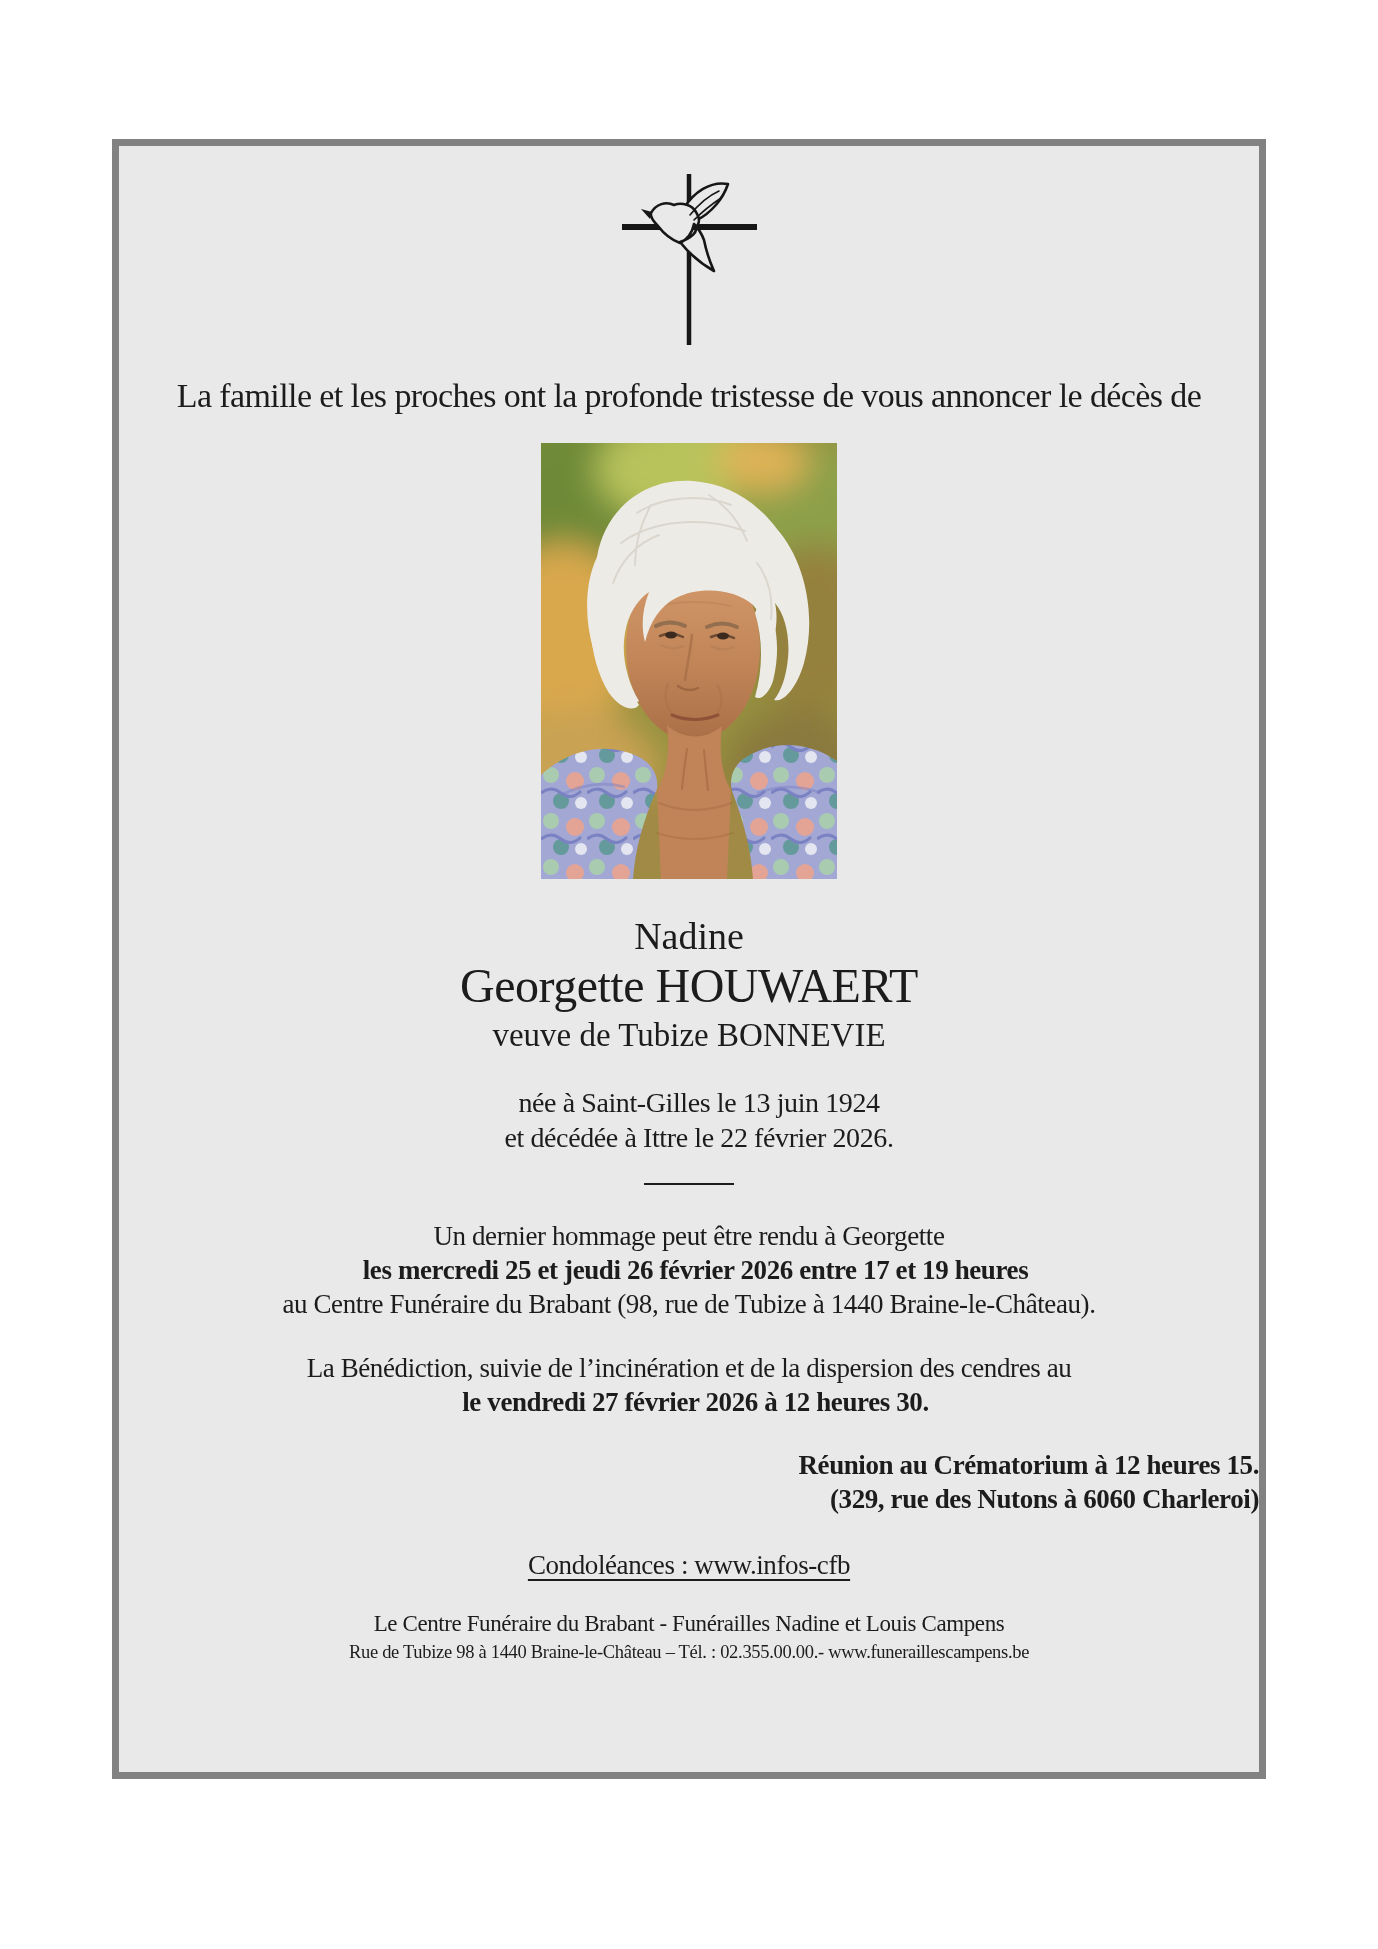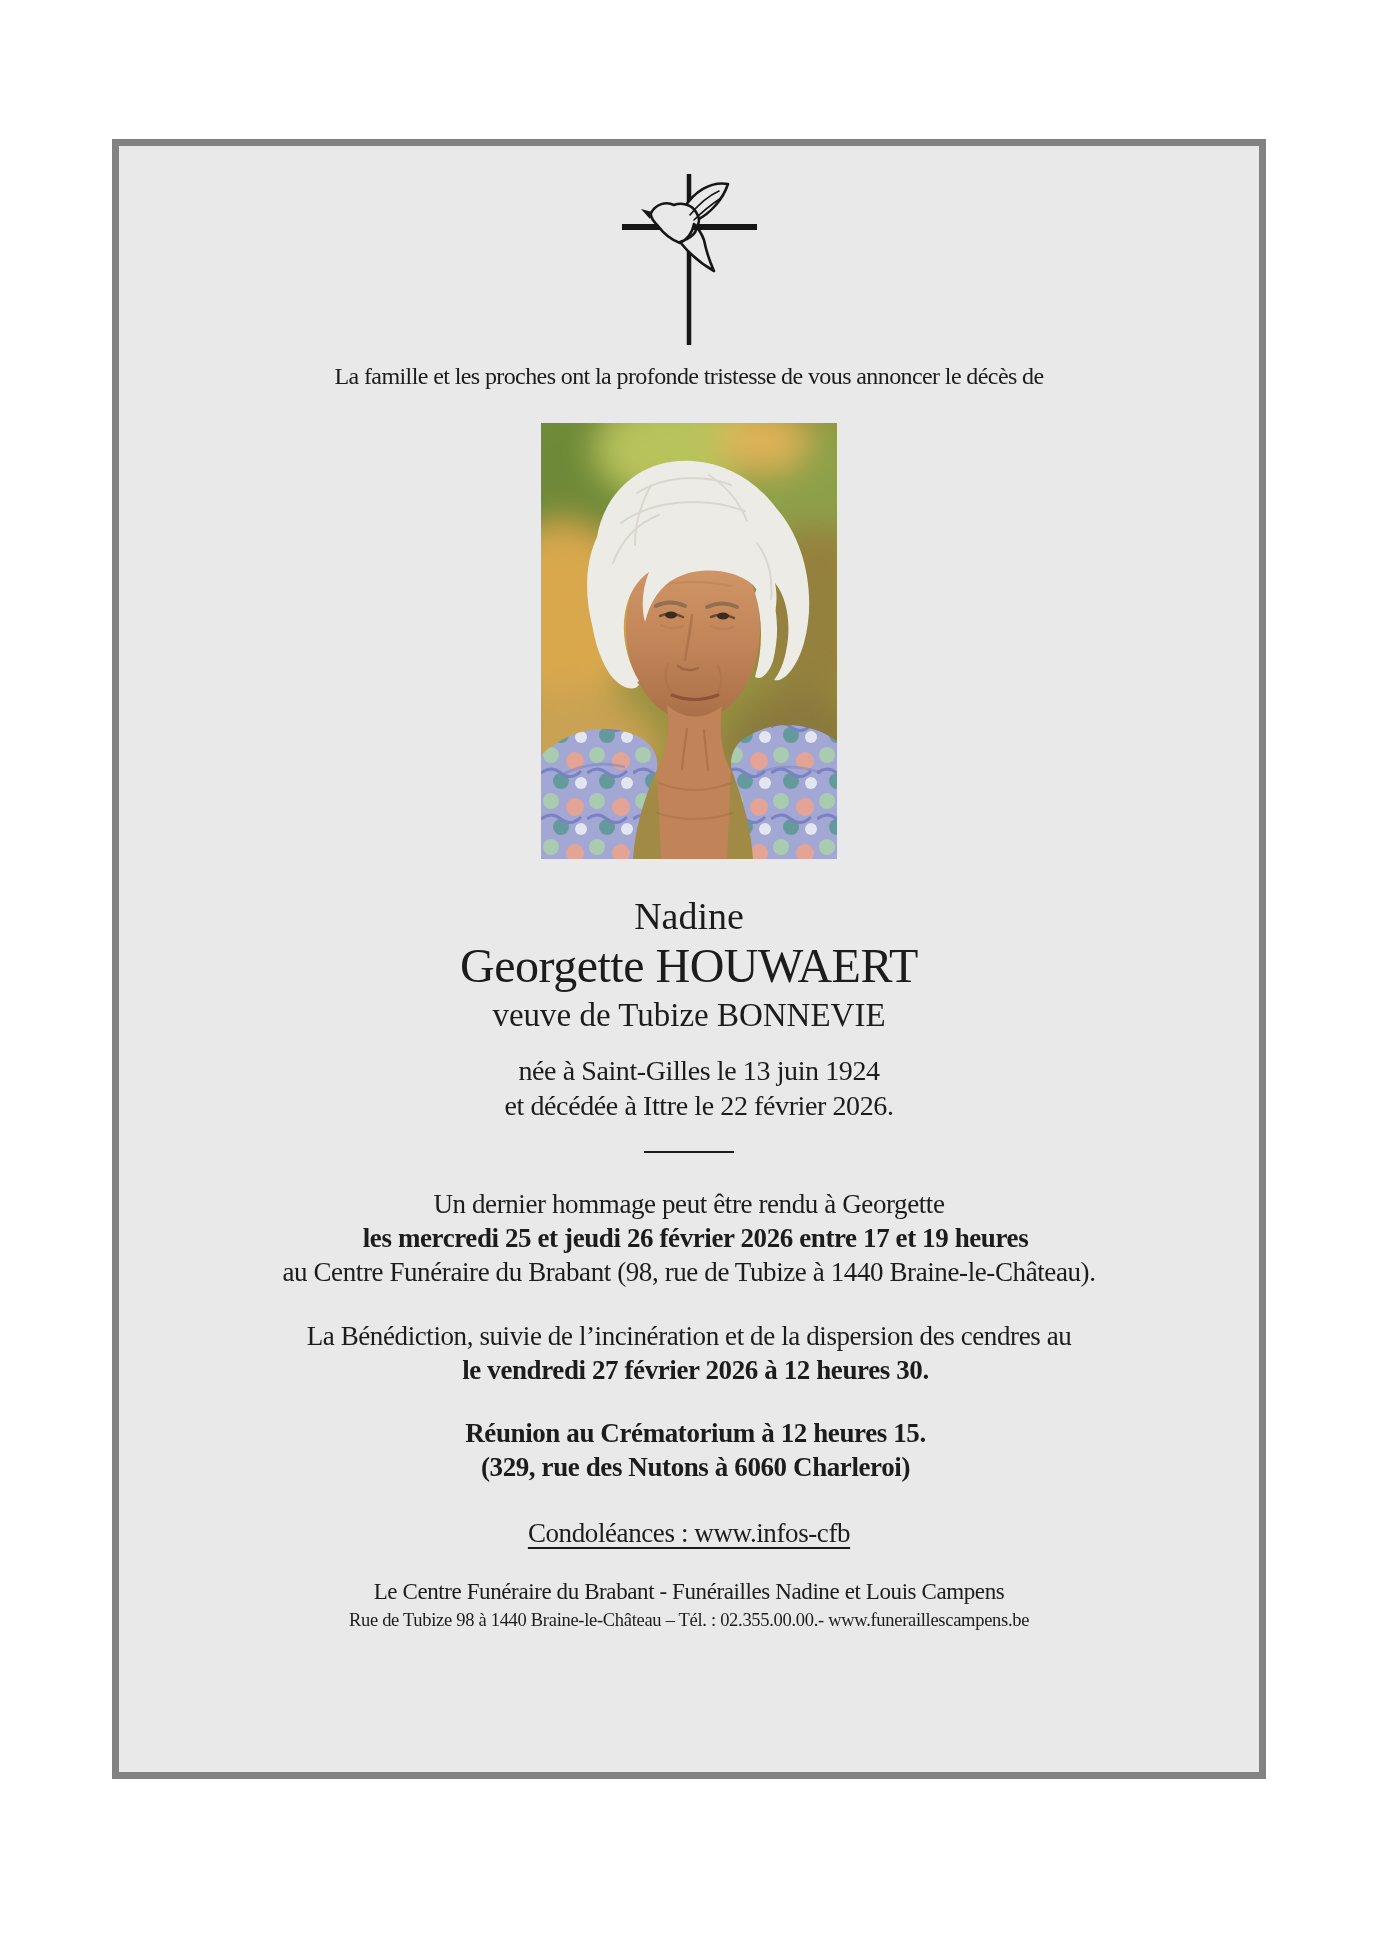--- a/index.html
+++ b/index.html
@@ -14,32 +14,32 @@
   .card {
     position: absolute; left: 112px; top: 139px;
     width: 1140px; height: 1626px;
     border: 7px solid #828282;
     background: #e9e9e9;
     text-align: center;
     overflow: hidden;
   }
   .symbol { margin: 28px auto 0; width: 135px; height: 171px; }
   .symbol svg { display: block; }
-  .intro { margin: 14px 0 0; font-size: 24px; line-height: 34px; letter-spacing: -0.6px; }
+  .intro { margin: 34px 0 0; font-size: 34px; line-height: 34px; letter-spacing: -0.6px; }
   .photo { margin: 30px auto 0; width: 296px; height: 436px; overflow: hidden; }
   .photo svg { display: block; }
   .title-line { margin-top: 34px; font-size: 38px; line-height: 46px; }
   .name-line { font-size: 48px; line-height: 54px; letter-spacing: -0.5px; }
   .relation-line { font-size: 33px; line-height: 44px; }
-  .dates { margin-top: 16px; font-size: 28px; line-height: 35px; letter-spacing: -0.4px; padding-left: 20px; }
+  .dates { margin-top: 28px; font-size: 28px; line-height: 35px; letter-spacing: -0.4px; padding-left: 20px; }
   .divider { margin: 28px auto 0; width: 90px; height: 2px; background: #1c1c1c; }
   .para { margin: 0; font-size: 27px; line-height: 34px; letter-spacing: -0.4px; }
   .para.tribute { margin-top: 34px; }
   .para.ceremony { margin-top: 30px; }
-  .para.meeting { margin-top: 29px; }
+  .para.meeting { margin-top: 29px; text-align: right; }
   .bold { font-weight: bold; margin-left: 13px; }
   .condolences {
     margin-top: 32px; font-size: 27px; line-height: 34px; letter-spacing: -0.4px;
     font-weight: normal; text-decoration: underline; text-decoration-thickness: 2px;
     text-underline-offset: 5px; color: #1c1c1c; display: inline-block; cursor: pointer;
   }
   .condolences-wrap { margin: 0; }
   .notice { margin-top: 31px; font-size: 27px; line-height: 34px; letter-spacing: -0.4px; }
   .footer { margin-top: 27px; }
   .f1 { font-size: 23px; line-height: 30px; letter-spacing: -0.4px; }

